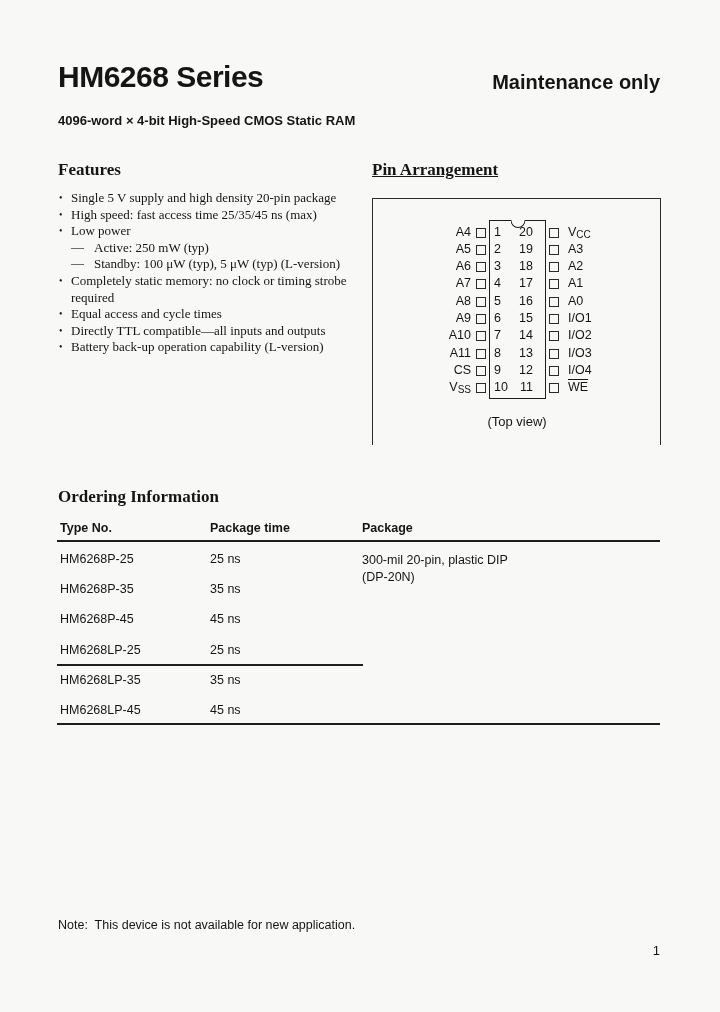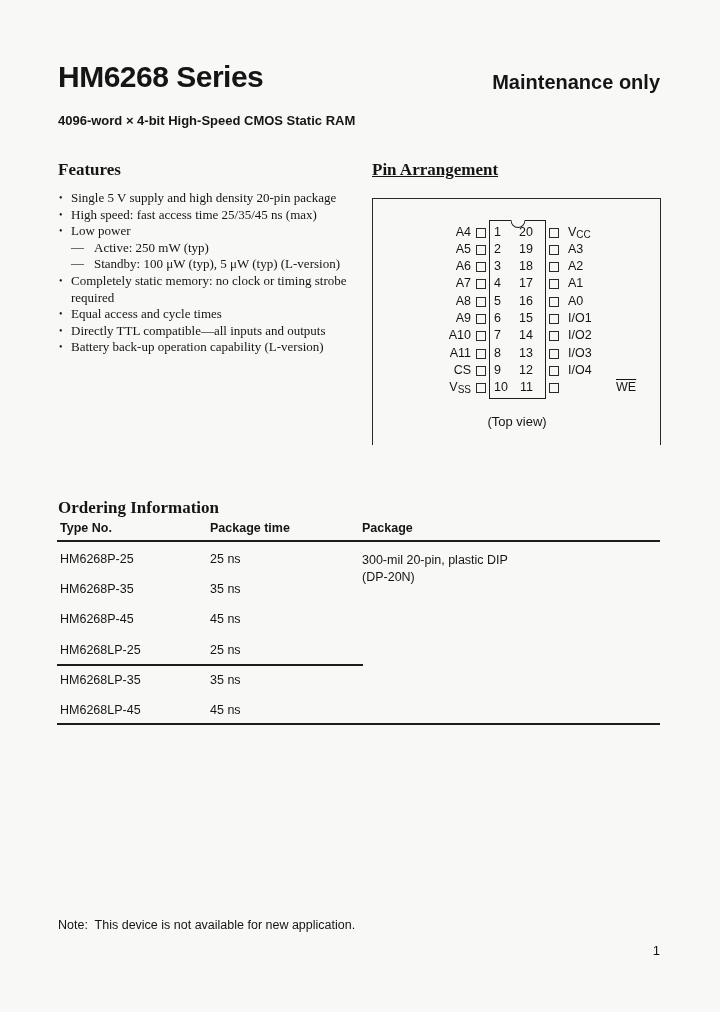--- a/index.html
+++ b/index.html
@@ -16,21 +16,21 @@
 
   
   .title { left:58px; top:60px; font-size:30px; font-weight:bold; letter-spacing:-0.5px; }
   .maint { left:360px; top:71px; width:300px; text-align:right; font-size:20px; font-weight:bold; }
   .subtitle { left:58px; top:113px; font-size:13px; font-weight:bold; }
 
   
   .h2 { font-family:"Liberation Serif", serif; font-size:17px; font-weight:bold; }
   .features-h { left:58px; top:160px; }
   .pinarr-h { left:372px; top:160px;text-decoration:underline; }
-  .ordering-h { left:58px; top:487px;margin-top:11px; }
+  .ordering-h { left:58px; top:487px; }
 
   
   .features-list {
     left:58px; top:190px; width:302px;
     font-family:"Liberation Serif", serif;
     font-size:13px; line-height:16.6px;
   }
   .fitem { position:relative; padding-left:13px; }
   .fitem .marker { position:absolute; left:1px; top:0; font-size:10px; }
   .fsub { position:relative; padding-left:36px; }
@@ -55,21 +55,21 @@
   }
   .pin-row { position:absolute; left:0; width:289px; height:17px; font-size:12.5px; line-height:17px; }
   .pl-label { position:absolute; left:20px; width:78px; text-align:right; }
   .stub { position:absolute; top:3.5px; width:10px; height:10px; border:1.2px solid #2a2a2a; }
   .stub-l { left:103px; }
   .stub-r { left:176px; }
   .pl-num { position:absolute; left:121px; }
   .pr-num { position:absolute; left:130px; width:30px; text-align:right; }
   .pr-label { position:absolute; left:195px; }
   .subscript { font-size:10px; vertical-align:-2px; letter-spacing:0; }
-  .ovl { text-decoration:overline;margin-left:48px; }
+  .ovl { text-decoration:overline; }
   .caption { position:absolute; left:64px; top:215px; width:160px; text-align:center; font-size:13px; }
 
   
   .thead span { position:absolute; font-size:12.5px; font-weight:bold; }
   .col-type { left:60px; } .col-access { left:210px; } .col-pkg { left:362px; }
   .trow span { position:absolute; font-size:12.5px; }
   .rule { position:absolute; background:#1d1d1d; }
   .head-rule { left:57px; top:540px; width:603px; height:2px; }
   .partial-rule { left:57px; top:664px; width:306px; height:1.5px; }
   .bottom-rule { left:57px; top:723px; width:603px; height:1.5px; }

